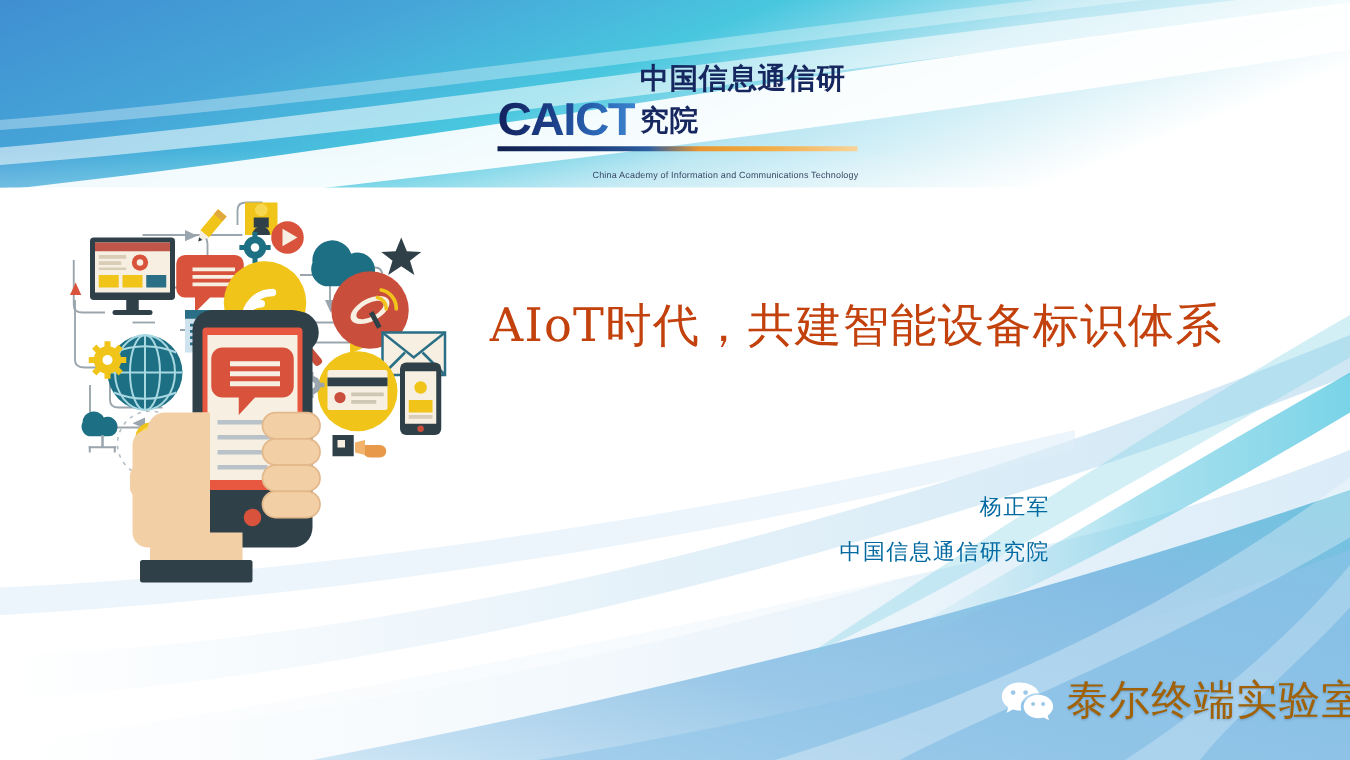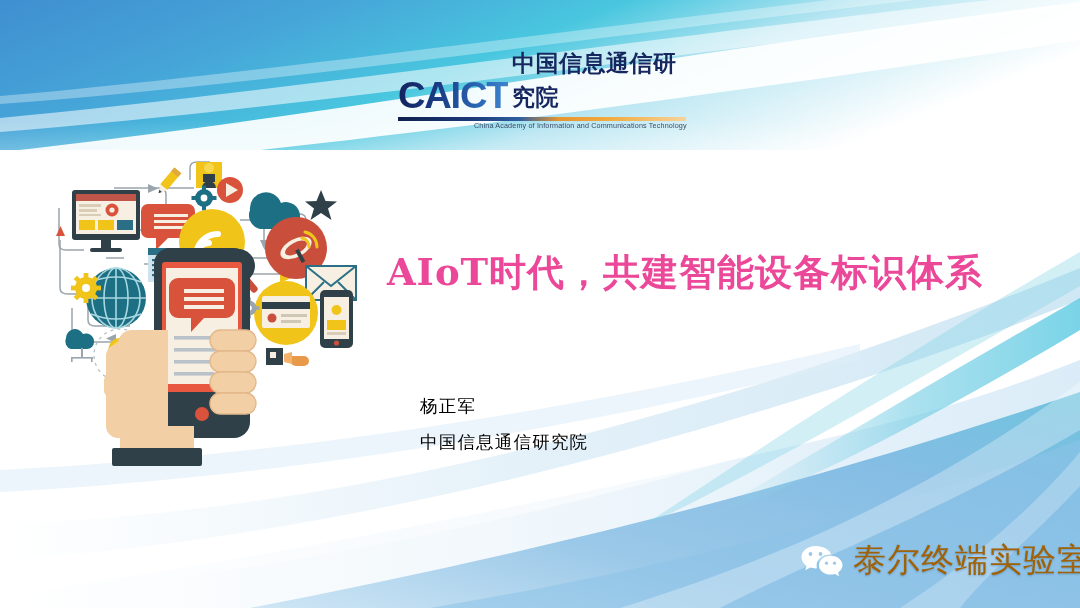--- a/index.html
+++ b/index.html
@@ -63,51 +63,51 @@
   }
   #logo-bar {
     margin-top: 3px;
     width: 288px;
     height: 4px;
     background: linear-gradient(90deg,
       #10204f 0%, #1b3a78 26%, #2d5fa0 42%,
       #e8952f 56%, #f0a93e 72%, #f5c071 88%, #f7d49b 100%);
   }
   #logo-en {
-    margin-top: 0;
+    margin-top: 14px;
     margin-left: 76px;
     font-family: "Liberation Sans", "DejaVu Sans", sans-serif;
     font-size: 7.2px;
     letter-spacing: 0.15px;
     color: #3a4a66;
     white-space: nowrap;
   }
   
   #title {
     position: absolute;
     left: 355px;
-    top: 248px;
+    top: 236px;
     width: 660px;
     text-align: center;
     font-family: "DejaVu Serif", "Liberation Serif", serif;
-    font-weight: bold;
+    font-weight: normal;
     font-size: 37px;
     letter-spacing: 1px;
-    color: #ec4899;
+    color: #c2410c;
     white-space: nowrap;
   }
   
   #presenter {
     position: absolute;
     left: 420px;
     top: 388px;
     width: 420px;
-    text-align: left;
+    text-align: right;
     font-family: "DejaVu Sans", "Liberation Sans", sans-serif;
-    color: #000000;
+    color: #0369a1;
   }
   #presenter .line {
     font-size: 17.5px;
     letter-spacing: 1.2px;
     line-height: 36px;
     white-space: nowrap;
   }
   
   #watermark {
     position: absolute;

